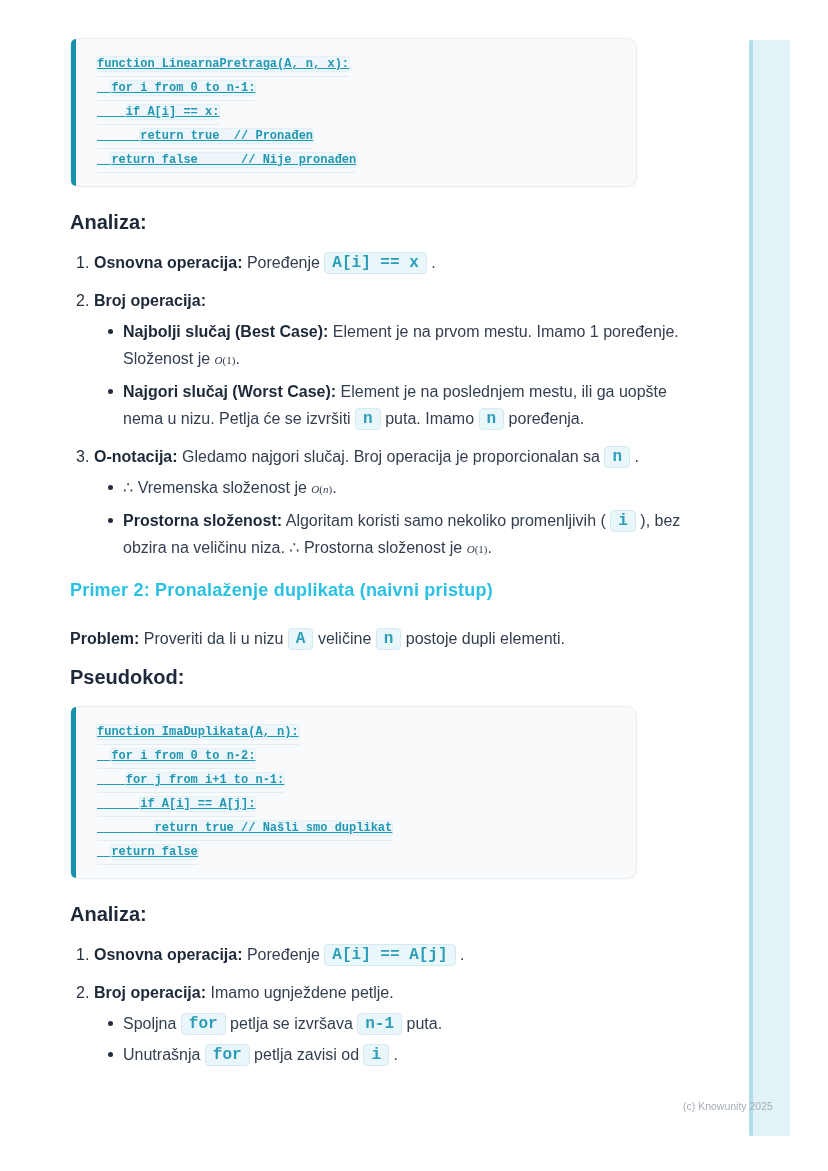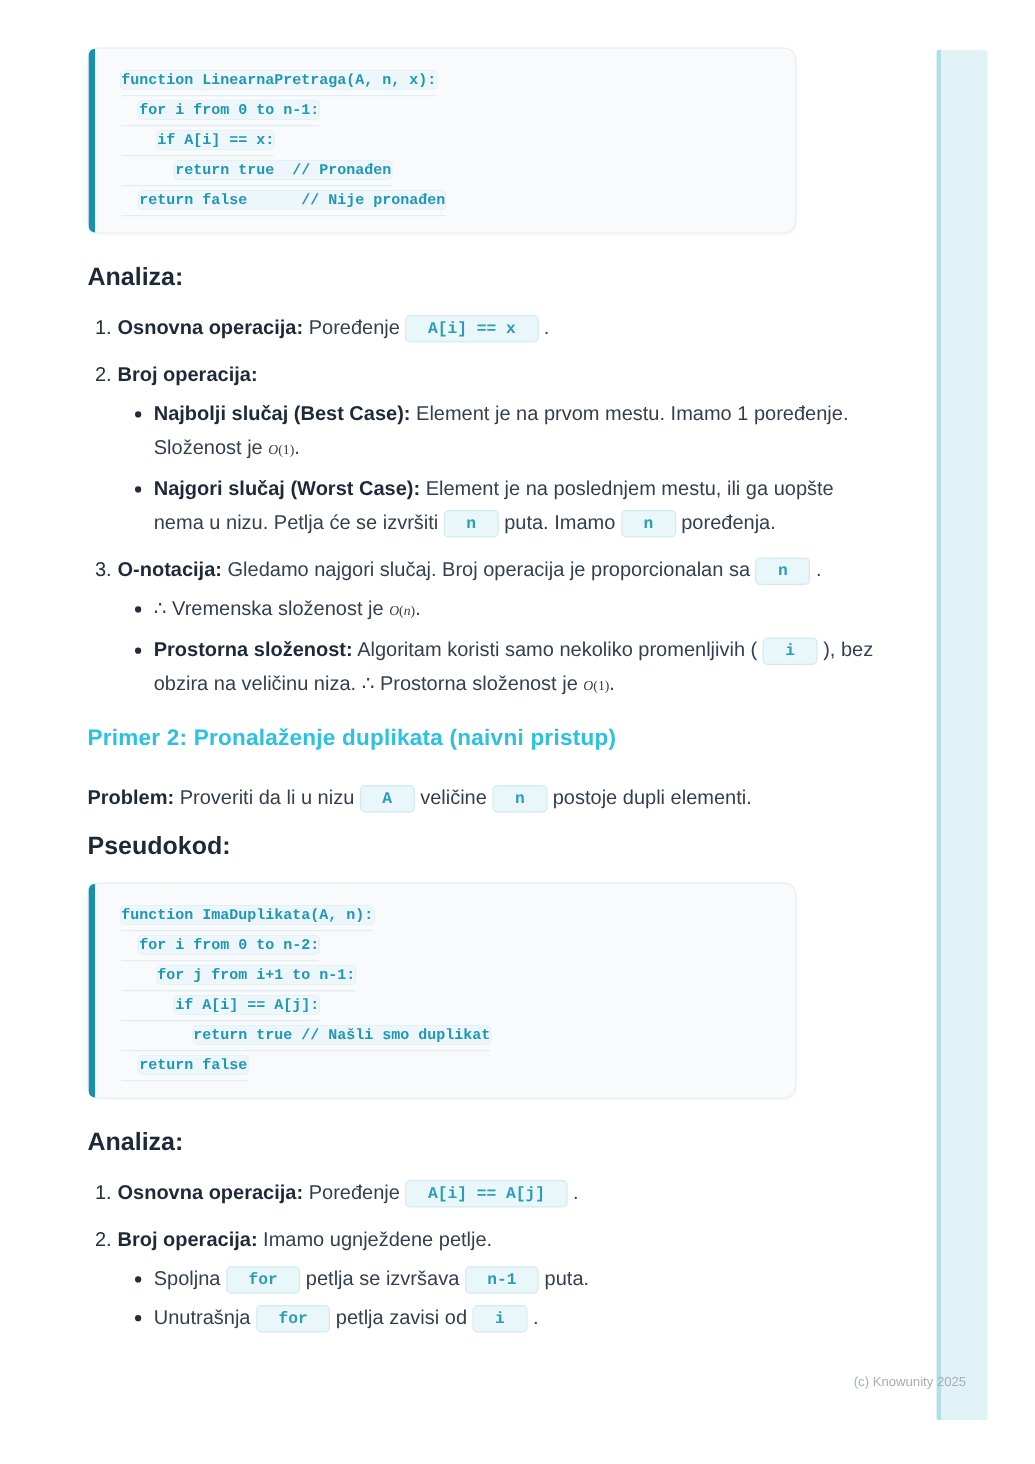--- a/index.html
+++ b/index.html
@@ -39,20 +39,21 @@
   }
   .code-line {
     font-family: "Liberation Mono", monospace;
     font-weight: bold;
     font-size: 12px;
     line-height: 23px;
     color: #2097b3;
     white-space: pre;
     width: fit-content;
     border-bottom: 1px solid #e2edf3;
+    text-decoration: underline;
   }
   .code-line .hl {
     background: #edf6fa;
     box-shadow: 0 0 0 1px #e4f0f6;
     border-radius: 3px;
   }
 
   
   .b-label {
     margin-top: 24px;
@@ -104,27 +105,27 @@
     background: #222c3a;
   }
   .bl-body { flex: 1; max-width: 592px; font-size: 16px; line-height: 27px; }
 
   .seg-bold { font-weight: bold; color: #1d2939; }
   .seg-text { color: #333e4e; }
   .seg-chip {
     display: inline-block;
     font-family: "Liberation Mono", monospace;
     font-weight: bold;
-    font-size: 13px;
+    font-size: 16px;
     line-height: 18px;
     color: #2b9db8;
     background: #e9f6fa;
     border: 1px solid #d4eaf1;
     border-radius: 4px;
-    padding: 1px 17px;
+    padding: 1px 7px;
     white-space: pre;
     vertical-align: 1px;
   }
   .seg-math { font-family: Liberation Serif, serif; font-size: 11px; }
   .seg-math .mi { font-style: italic; }
 
   
   .scrollbar {
     position: absolute;
     left: 749px;

